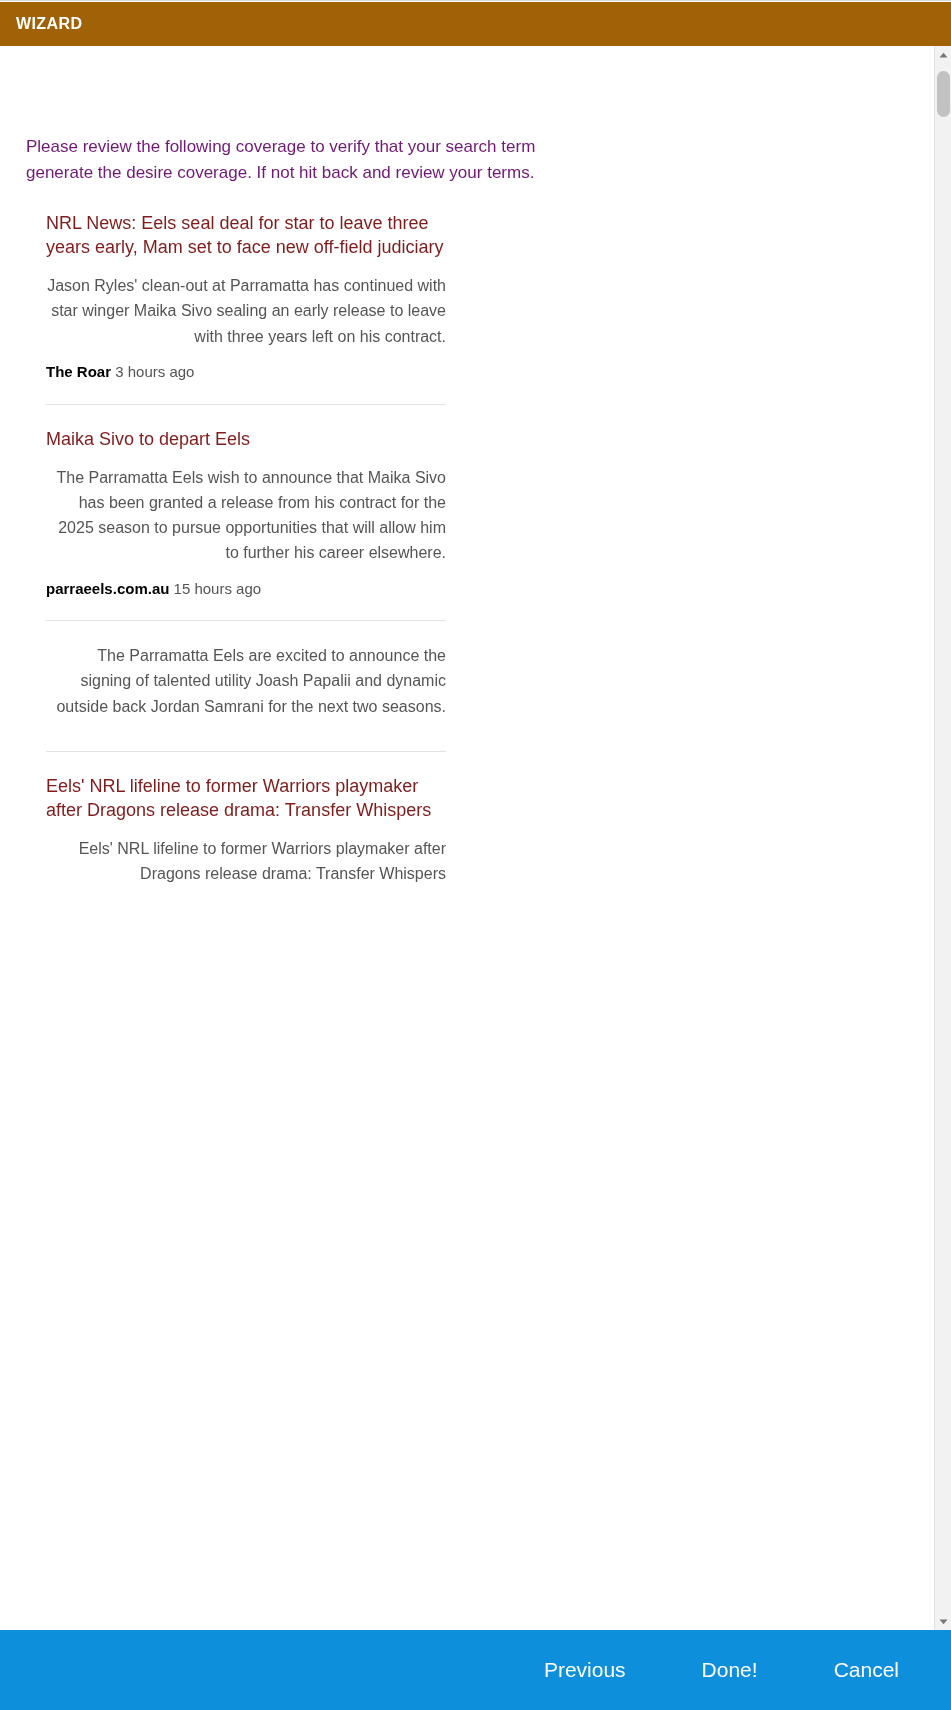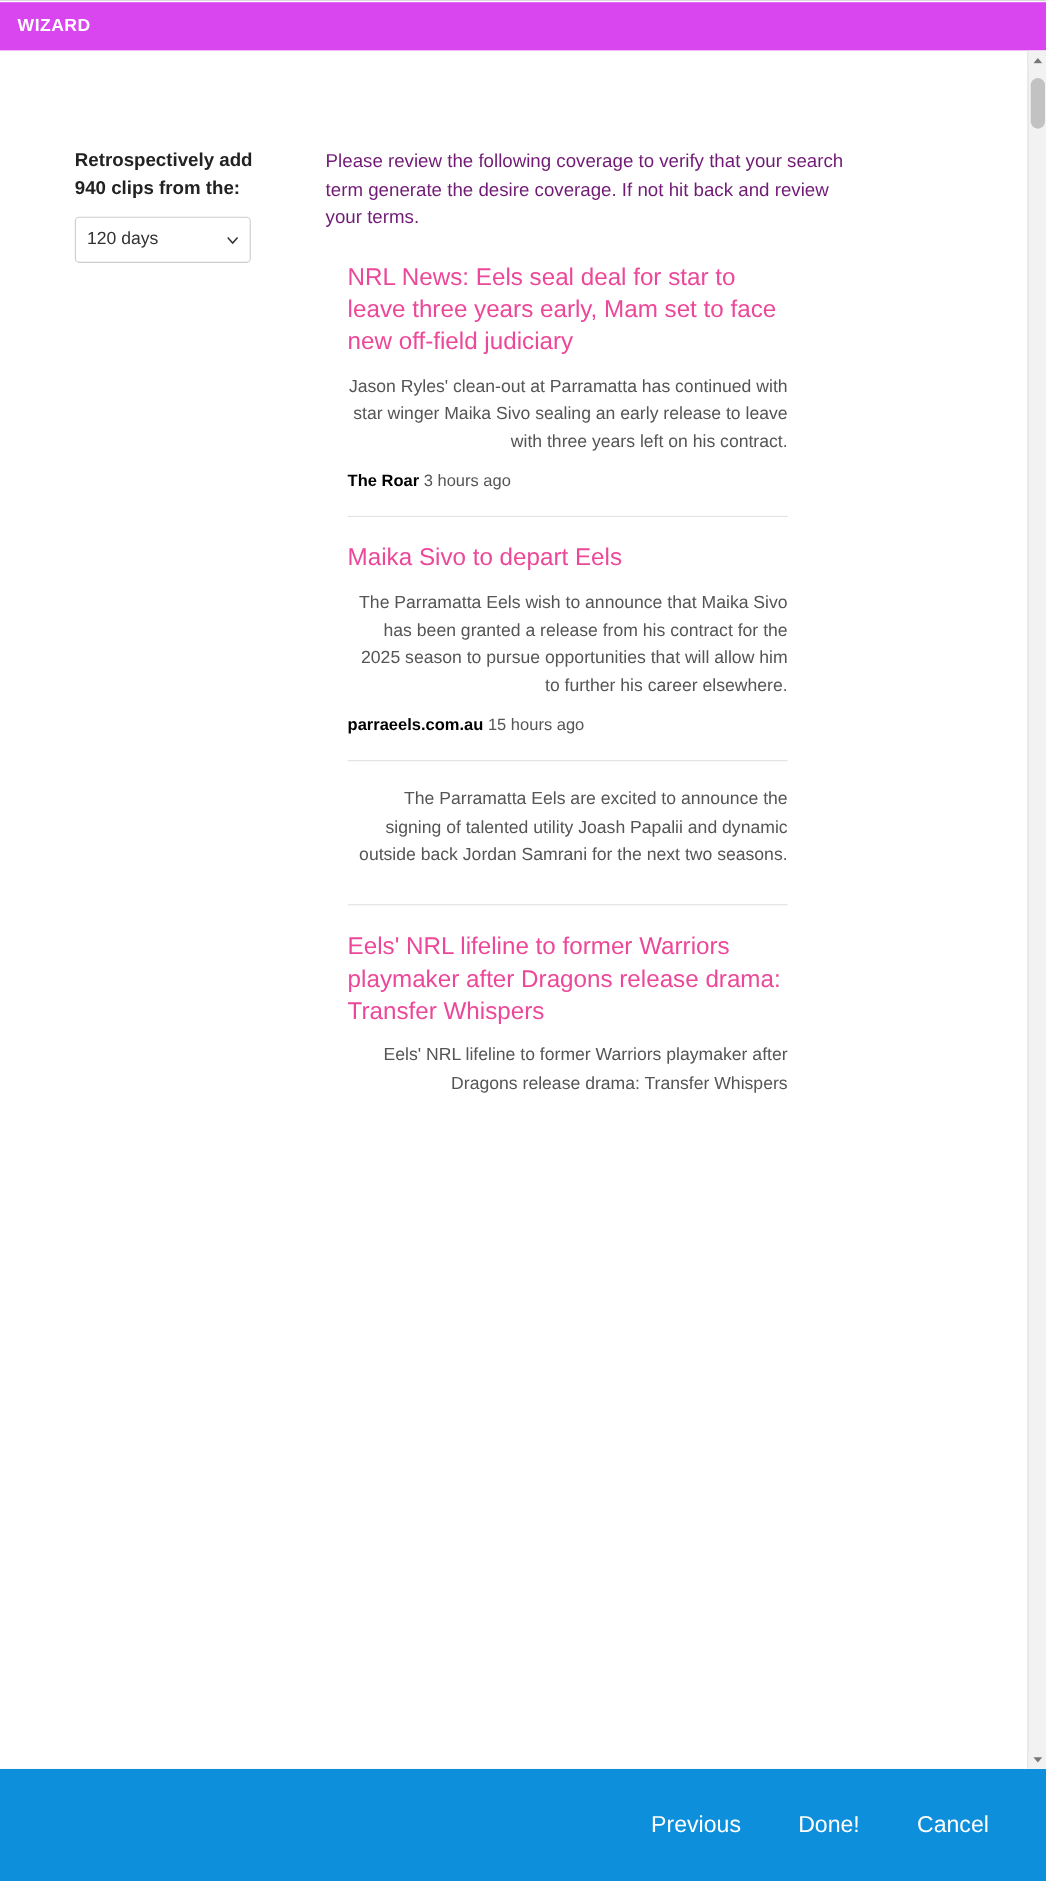--- a/index.html
+++ b/index.html
@@ -12,21 +12,21 @@
   }
   .app {
     position: relative;
     width: 951px; height: 1710px;
     display: flex; flex-direction: column;
     background: #ffffff;
   }
   
   .titlebar {
     height: 44px;
-    background: #d946ef;
+    background: #a16207;
     color: #ffffff;
     display: flex;
     align-items: center;
     padding: 0 16px;
     flex: 0 0 auto;
   }
   .titlebar .title {
     font-size: 16px;
     font-weight: bold;
     letter-spacing: 0.4px;
@@ -100,24 +100,24 @@
     max-width: 420px;
   }
   .article {
     padding: 0 0 20px 0;
     border-bottom: 1px solid #e2e2e2;
     margin-bottom: 22px;
   }
   .article.last { border-bottom: none; }
   .article h3 {
     margin: 0 0 14px 0;
-    font-size: 22px;
+    font-size: 18px;
     line-height: 1.34;
     font-weight: normal;
-    color: #ec4899;
+    color: #7f1d1d;
     cursor: pointer;
   }
   .article p.summary {
     margin: 0 0 12px 0;
     font-size: 16px;
     line-height: 1.58;
     color: #555555;
     text-align: right;
   }
   .meta {
@@ -154,27 +154,27 @@
   .sb-thumb {
     position: absolute;
     left: 2px; top: 8px;
     width: 13px;
     height: 46px;
     background: #c2c2c2;
     border-radius: 7px;
   }
   
   .footer {
-    height: 102px;
+    height: 80px;
     flex: 0 0 auto;
     background: #0d8fdb;
     display: flex;
     align-items: center;
     justify-content: flex-end;
-    gap: 48px;
+    gap: 72px;
     padding: 0 50px;
   }
   .footer .fbtn {
     color: #ffffff;
     font-size: 21px;
     background: none;
     border: none;
     cursor: pointer;
     font-family: "Liberation Sans", sans-serif;
     padding: 4px 2px;
@@ -195,31 +195,20 @@
   <div class="edge-strip"></div>
 
   <div class="titlebar">
     <span class="title">WIZARD</span>
   </div>
 
   <div class="body-area">
 
     <div class="content-wrap">
 
-      <div class="left-col">
-        <div class="left-label">Retrospectively add 940 clips from the:</div>
-        <div class="select-box">
-          <span class="sel-value">120 days</span>
-          <span class="chev">
-            <svg width="11" height="7" viewBox="0 0 11 7">
-                <path d="M1 1 L5.5 6 L10 1" fill="none" stroke="#333333" stroke-width="1.4"></path>
-              </svg>
-          </span>
-        </div>
-      </div>
 
       <div class="right-col">
         <div class="intro">Please review the following coverage to verify that your search term generate the desire coverage. If not hit back and review your terms.</div>
 
         <div class="articles">
 
           <div class="article">
             <h3>NRL News: Eels seal deal for star to leave three years early, Mam set to face new off-field judiciary</h3>
             <p class="summary">Jason Ryles' clean-out at Parramatta has continued with star winger Maika Sivo sealing an early release to leave with three years left on his contract.</p>
             <div class="meta">

